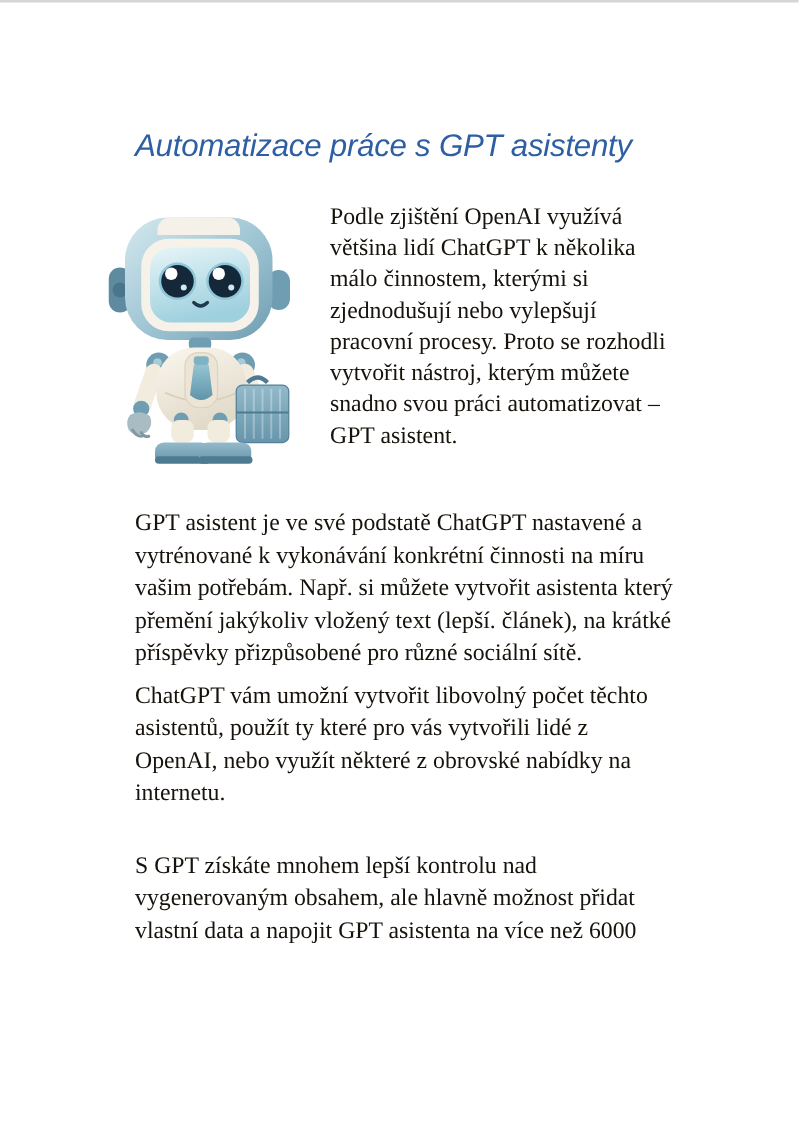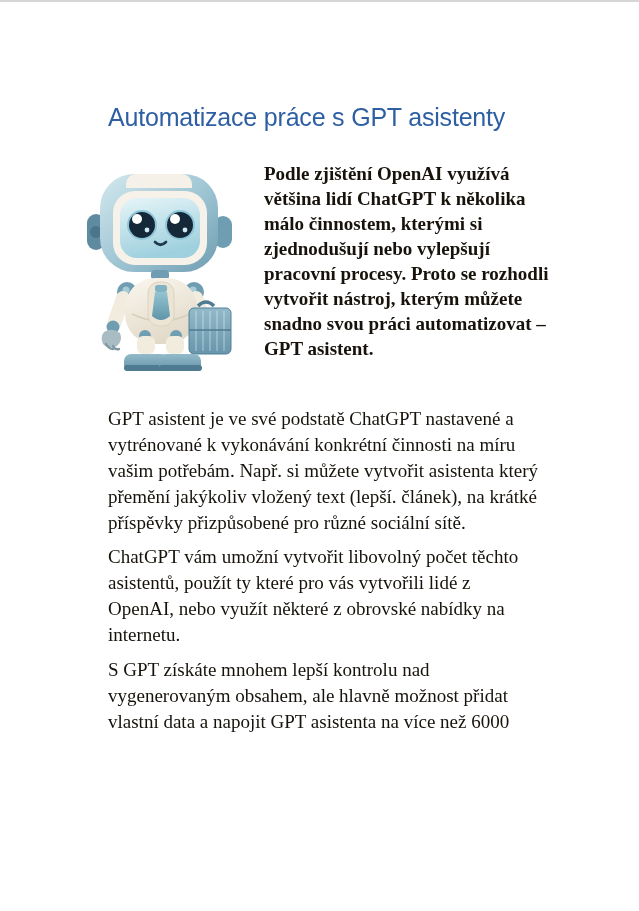--- a/index.html
+++ b/index.html
@@ -20,20 +20,21 @@
   .doc-title {
     position: absolute;
     left: 108px;
     top: 103px;
     margin: 0;
     font-family: "Liberation Sans", sans-serif;
     font-size: 25px;
     font-weight: 400;
     letter-spacing: -0.2px;
     color: #2e5fa3;
+    font-style: italic;
   }
   .robot-figure {
     position: absolute;
     left: 86px;
     top: 164px;
     width: 148px;
     height: 208px;
     margin: 0;
   }
   .para {
@@ -42,25 +43,24 @@
     font-family: "Liberation Serif", "DejaVu Serif", serif;
     font-size: 19px;
     line-height: 26px;
     color: #17130c;
     white-space: pre-line;
   }
   .para-intro {
     left: 264px;
     top: 161px;
     line-height: 25px;
-    font-weight: bold;
   }
   .para-about    { left: 108px; top: 406px; }
   .para-count    { left: 108px; top: 544px; }
-  .para-benefits { left: 108px; top: 657px; }
+  .para-benefits { left: 108px; top: 680px; }
 </style>
 </head>
 <body>
 
 <div class="top-rule"></div>
 
 <h1 class="doc-title">Automatizace práce s GPT asistenty</h1>
 
 <figure class="robot-figure">
   <svg width="148" height="208" viewBox="0 0 148 208" xmlns="http://www.w3.org/2000/svg" aria-hidden="true">

